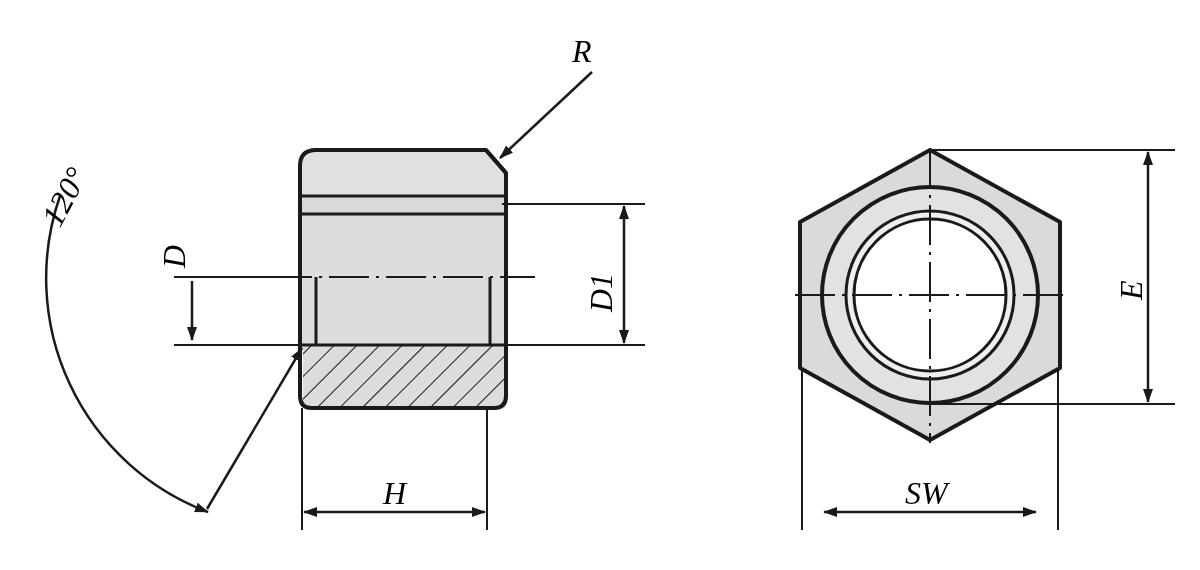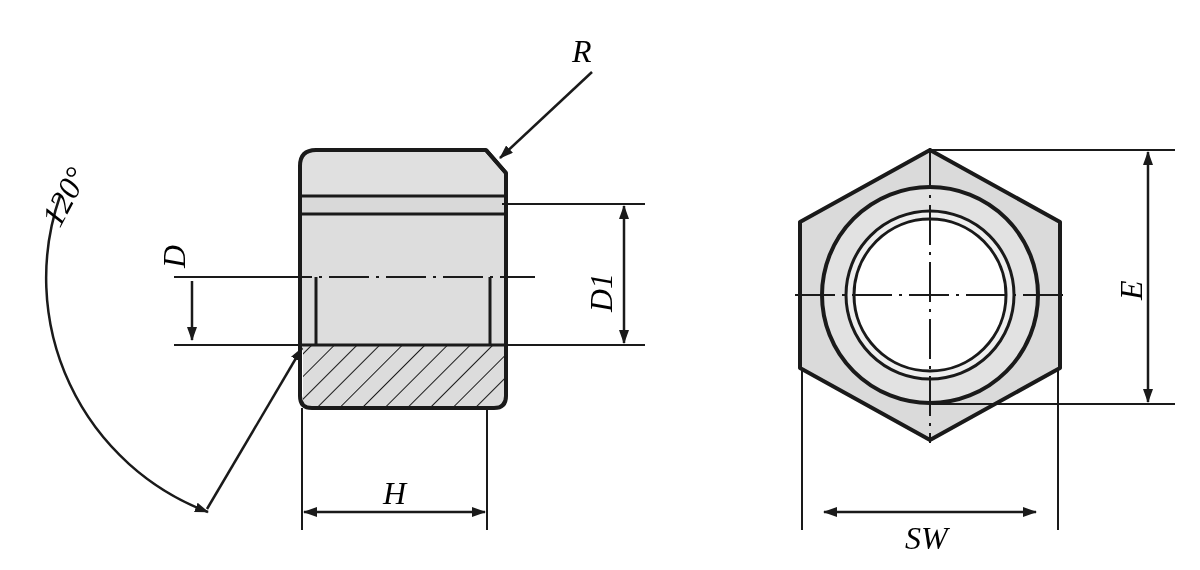--- a/index.html
+++ b/index.html
@@ -127,15 +127,15 @@
   <div class="lbl lbl-rot" style="left:158px; top:268px; transform: rotate(-90deg); font-size:32px;">D</div>
 
   <div class="lbl" style="left:572px; top:35px; font-size:32px;">R</div>
 
   <div class="lbl lbl-rot" style="left:585px; top:312px; transform: rotate(-90deg); font-size:32px;">D1</div>
 
   <div class="lbl" style="left:383px; top:477px; font-size:32px;">H</div>
 
   <div class="lbl lbl-rot" style="left:1115px; top:300px; transform: rotate(-90deg); font-size:32px;">E</div>
 
-  <div class="lbl" style="left:905px; top:477px; font-size:32px;margin-top:45px;">SW</div>
+  <div class="lbl" style="left:905px; top:477px; font-size:32px;">SW</div>
 
 </div>
 
 </body></html>

